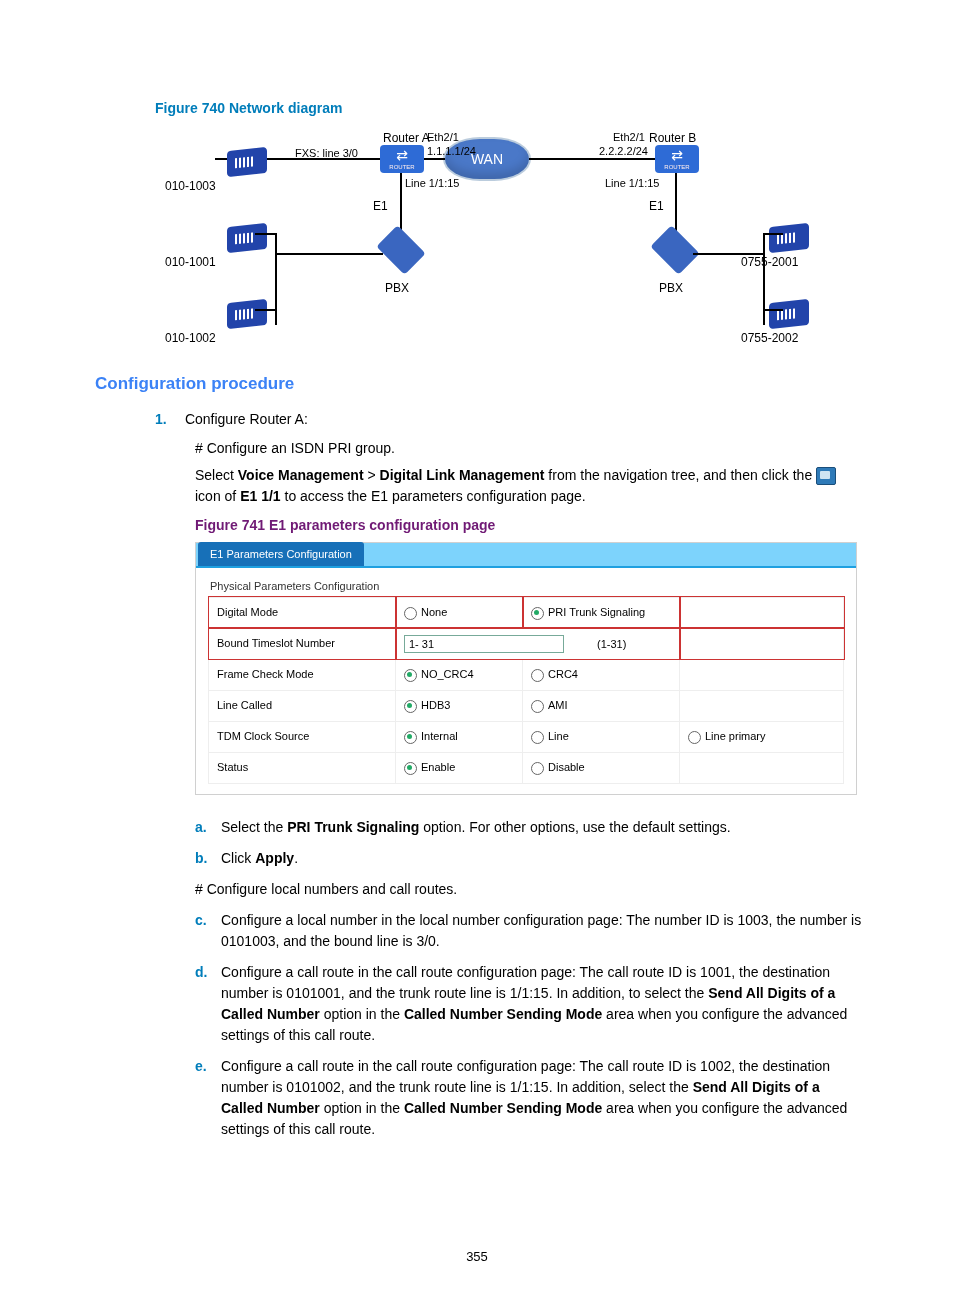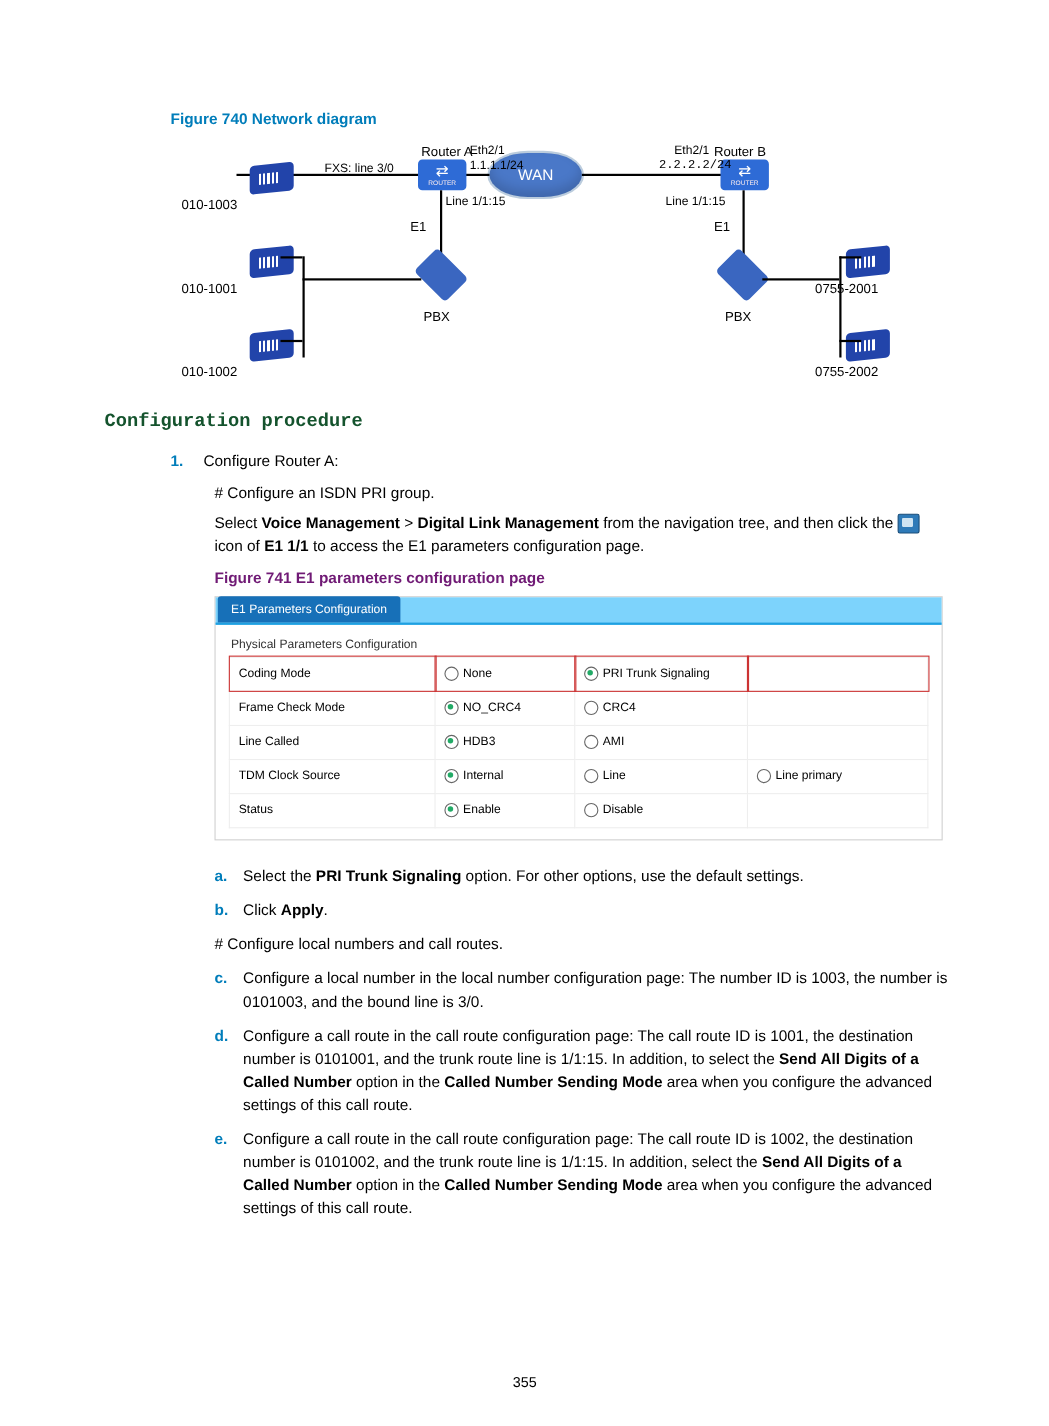--- a/index.html
+++ b/index.html
@@ -29,25 +29,24 @@
     font-size: 14px;
     margin: 8px 0 6px 60px;
   }
   .fig-caption2 {
     color: #701a75;
     font-weight: bold;
     font-size: 14px;
     margin: 8px 0 6px 0;
   }
   .section-head {
-    color: #14532d;
+    color: #3b82f6;
     font-weight: bold;
     font-size: 17px;
     margin: 26px 0 12px 0;
-    font-family: Liberation Mono, monospace;
   }
   .ol1 {
     margin-left: 60px;
   }
   .step-num {
     color: #007dba;
     font-weight: bold;
     display: inline-block;
     width: 26px;
   }
@@ -261,21 +260,21 @@
     <div class="hline" style="left:374px; top:33px; width:150px;"></div>
 
     <div class="router" style="left:225px; top:20px;"></div>
     <div class="netlabel" style="left:228px; top:4px;">Router A</div>
     <div class="netlabel" style="left:272px; top:4px; font-size:11px;">Eth2/1</div>
     <div class="netlabel" style="left:272px; top:18px; font-size:11px;">1.1.1.1/24</div>
 
     <div class="router" style="left:500px; top:20px;"></div>
     <div class="netlabel" style="left:494px; top:4px;">Router B</div>
     <div class="netlabel" style="left:458px; top:4px; font-size:11px;">Eth2/1</div>
-    <div class="netlabel" style="left:444px; top:18px; font-size:11px;font-family:Liberation Mono, monospace;">2.2.2.2/24</div>
+    <div class="netlabel" style="left:444px; top:18px; font-size:11px;">2.2.2.2/24</div>
 
     <div class="netlabel" style="left:140px; top:20px; font-size:11px;">FXS: line 3/0</div>
 
     <div class="phone" style="left:72px; top:18px;">
         <div class="phone-body">
           <div class="phone-keys"></div>
         </div>
       </div>
     <div class="netlabel" style="left:10px; top:52px;">010-1003</div>
 
@@ -345,23 +344,31 @@
     <div class="fig-caption2">Figure 741 E1 parameters configuration page</div>
 
     <div class="e1panel">
       <div class="e1tabbar">
         <span class="e1tab">E1 Parameters Configuration</span>
       </div>
       <div class="fieldset-label">Physical Parameters Configuration</div>
       <table class="e1table">
         <tbody>
             <tr class="redbox">
-          <td style="width:170px;">Coding Mode</td>
+          <td style="width:170px;">Digital Mode</td>
           <td style="width:110px;"><span class="radio"></span><span>None</span></td>
           <td style="width:140px;"><span class="radio sel"></span><span>PRI Trunk Signaling</span></td>
+          <td></td>
+        </tr>
+        <tr class="redbox">
+          <td>Bound Timeslot Number</td>
+          <td colspan="2">
+            <input class="tin" value="1- 31" style="">
+            <span style="margin-left:30px;">(1-31)</span>
+          </td>
           <td></td>
         </tr>
         <tr>
           <td>Frame Check Mode</td>
           <td><span class="radio sel"></span><span>NO_CRC4</span></td>
           <td><span class="radio"></span><span>CRC4</span></td>
           <td></td>
         </tr>
         <tr>
           <td>Line Called</td>

